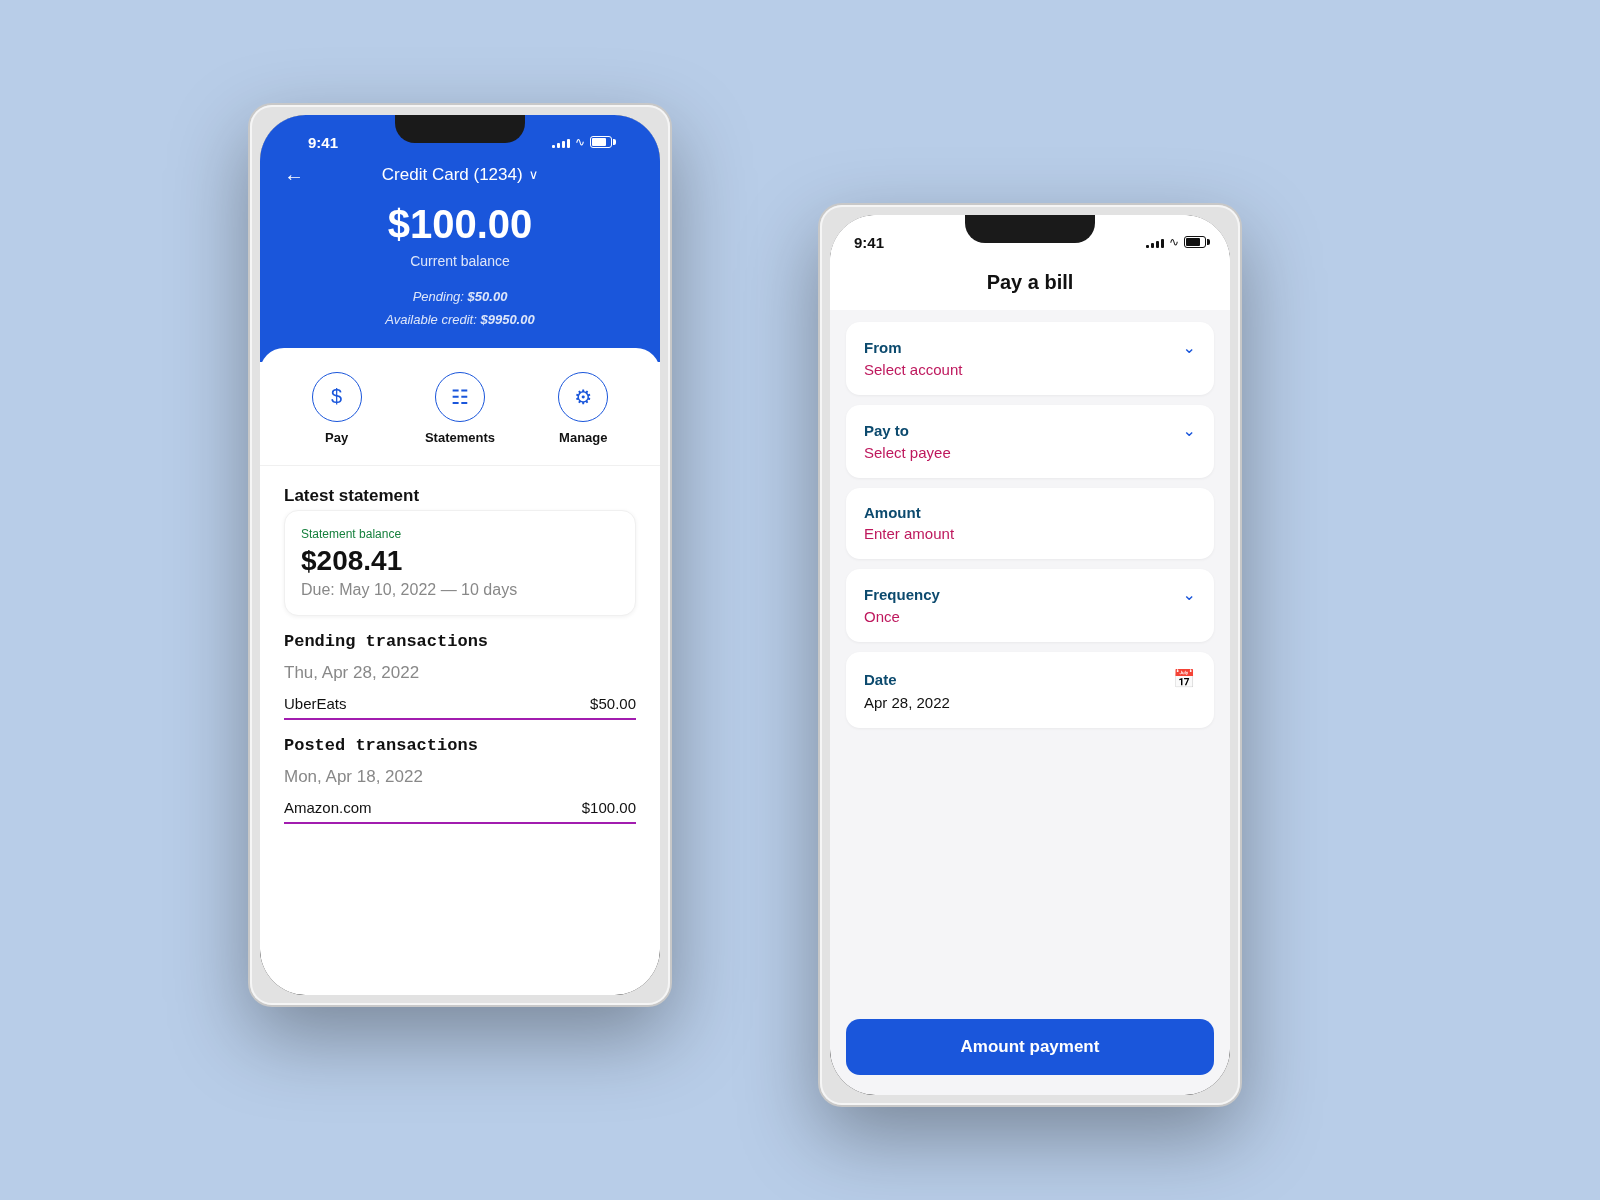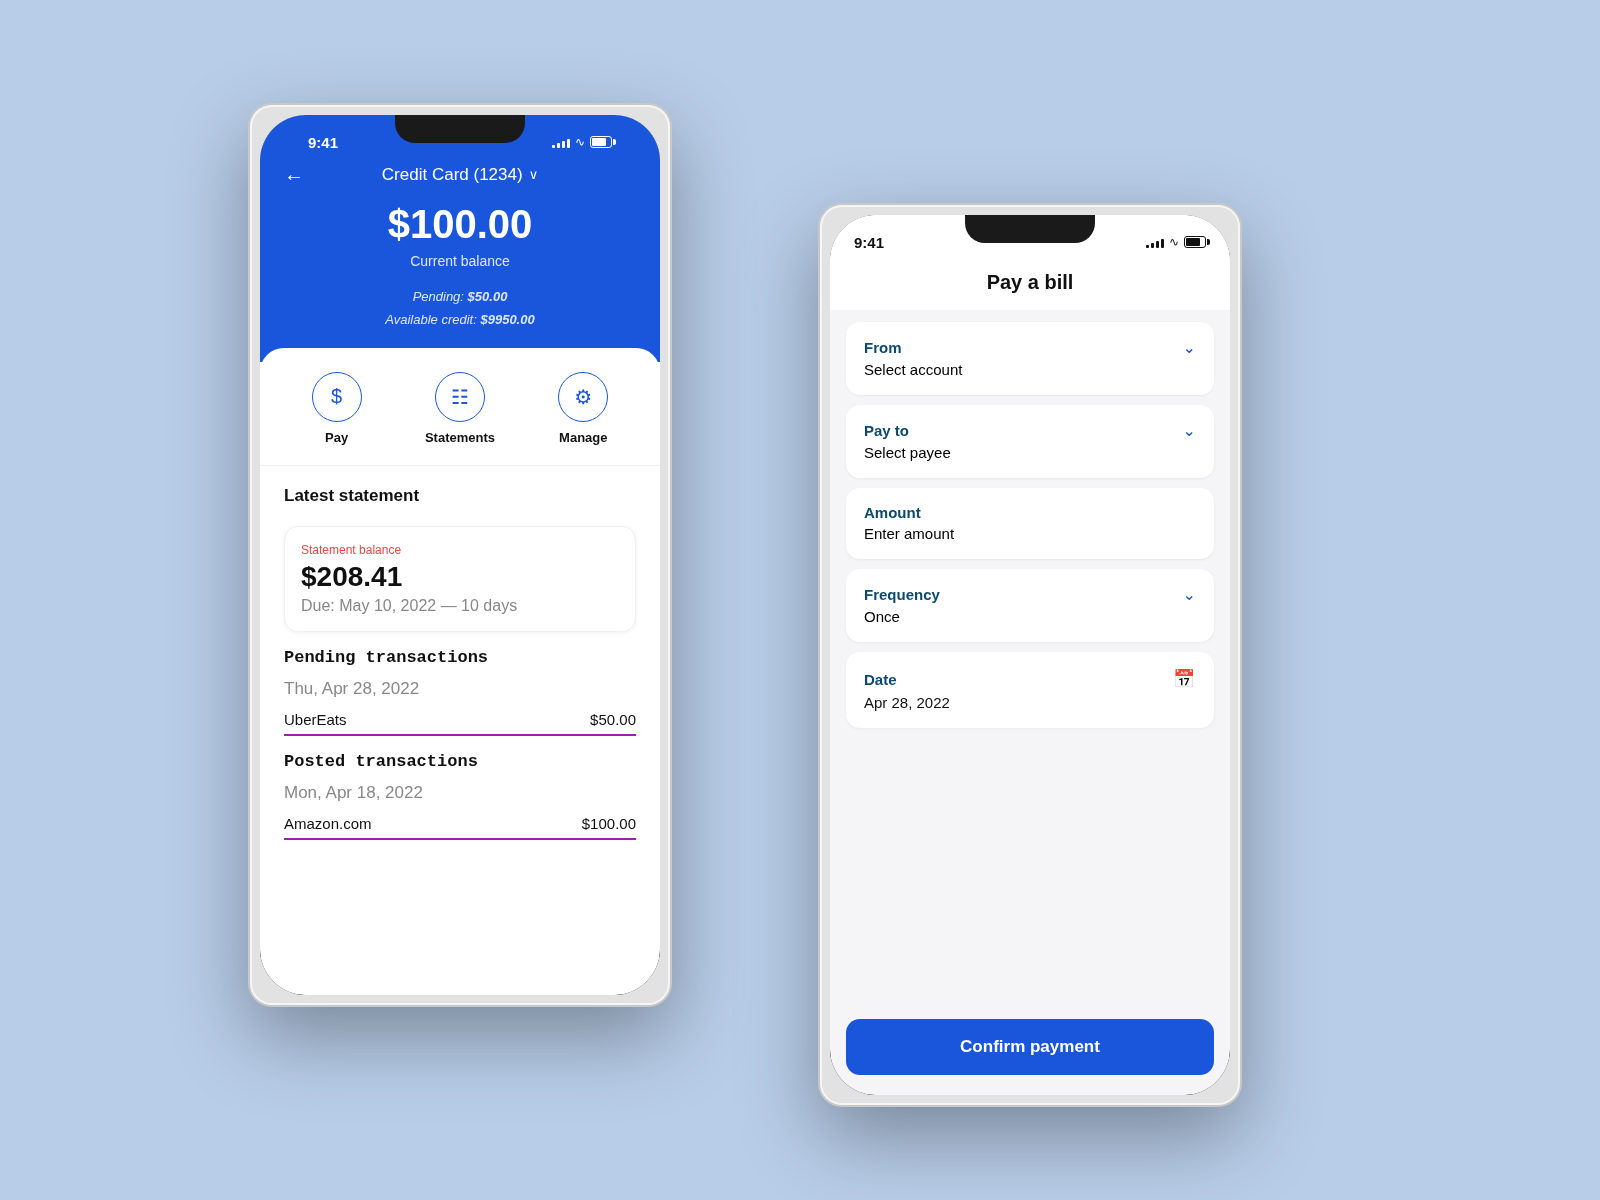--- a/index.html
+++ b/index.html
@@ -211,33 +211,33 @@
     }
 
     .content-scroll {
       padding: 20px 24px;
       overflow-y: auto;
     }
     .section-title {
       font-size: 17px;
       font-weight: 700;
       color: #111;
-      margin-bottom: 20px;
+      margin-bottom: 4px;
     }
     .card-section {
       background: #fff;
       border-radius: 14px;
       border: 1px solid #f0f0f0;
       padding: 16px;
       margin-bottom: 16px;
       box-shadow: 0 1px 4px rgba(0,0,0,0.06);
     }
     .statement-label {
       font-size: 12px;
-      color: #ef4444;
+      color: #15803d;
       margin-bottom: 4px;
     }
     .statement-amount {
       font-size: 28px;
       font-weight: 700;
       color: #111;
       margin-bottom: 4px;
     }
     .statement-due {
       font-size: 16px;
@@ -308,21 +308,21 @@
       align-items: center;
       margin-bottom: 4px;
     }
     .field-label {
       font-size: 15px;
       font-weight: 700;
       color: #0c4a6e;
     }
     .field-value {
       font-size: 15px;
-      color: #000000;
+      color: #be185d;
     }
     .field-chevron {
       color: #1a56db;
       font-size: 16px;
     }
     .field-calendar {
       color: #1a56db;
       font-size: 18px;
     }
     .confirm-btn {
@@ -495,19 +495,19 @@
             <div class="form-field">
               <div class="field-header">
                 <span class="field-label">Date</span>
                 <span class="field-calendar">📅</span>
               </div>
               <span class="field-value" style="color:#111;">Apr 28, 2022</span>
             </div>
 
           </div>
 
-          <button class="confirm-btn">Confirm payment</button>
+          <button class="confirm-btn">Amount payment</button>
         </div>
       </div>
     </div>
   </div>
 
 </div>
 
 </body></html>

